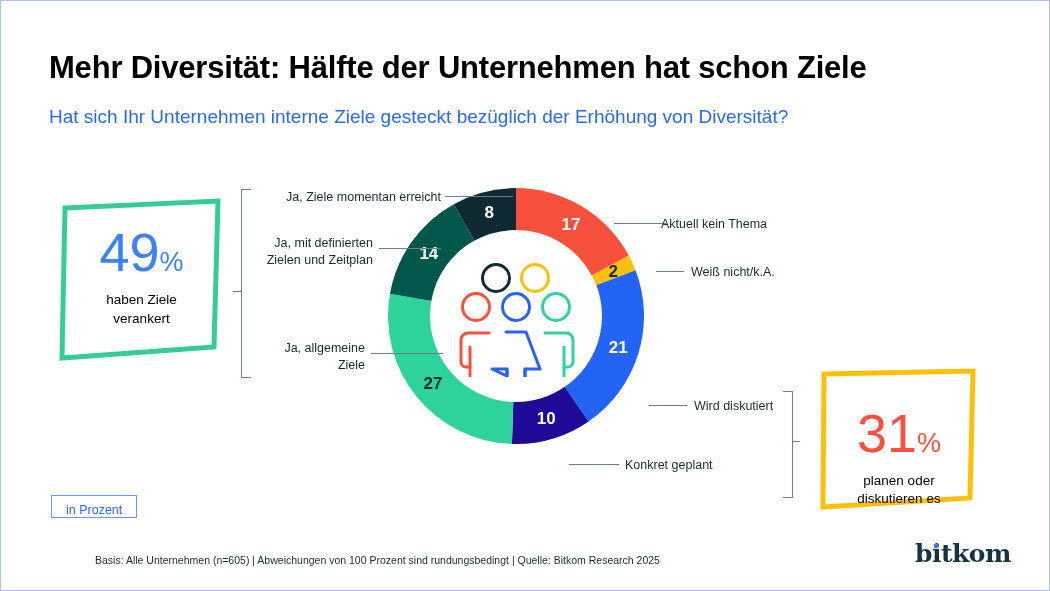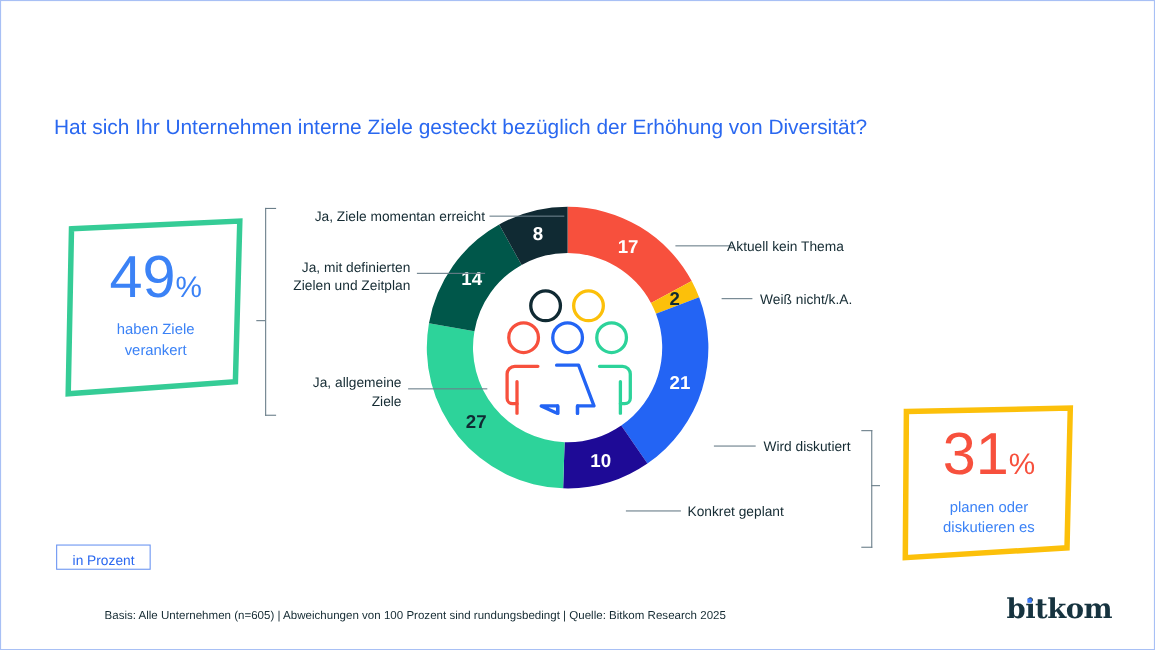--- a/index.html
+++ b/index.html
@@ -128,33 +128,33 @@
     line-height: 1;
     white-space: nowrap;
   }
   .stat-value .pct {
     font-size: 27px;
     font-weight: normal;
   }
   .stat-caption {
     margin-top: 12px;
     font-size: 13.5px;
-    color: #3b82f6;
+    color: #000000;
     text-align: center;
     line-height: 1.34;
   }
 
   #stat-left  { left: 58px;  top: 196px; width: 165px; height: 165px; }
   #stat-right { left: 818px; top: 366px; width: 160px; height: 145px; }
 
   #stat-left .stat-value  { color: #3b82f6; }
   #stat-right .stat-value { color: #f7503d; }
 
   #stat-left .stat-inner  { padding-bottom: 6px; }
-  #stat-right .stat-inner { padding-bottom: 4px; }
+  #stat-right .stat-inner { padding-bottom: 4px; justify-content: flex-end; }
 
   
   #unit-badge {
     position: absolute;
     left: 50px;
     top: 494px;
     padding: 7px 14px 0 14px;
     border: 1px solid #6d96f2;
     font-size: 12.5px;
     color: #2a68f0;
@@ -186,20 +186,21 @@
     background: #3a7afc;
     left: 19px;
     top: 5px;
   }
 </style>
 </head>
 <body>
 
 <div id="page">
 
+  <div id="title">Mehr Diversität: Hälfte der Unternehmen hat schon Ziele</div>
   <div id="subtitle">Hat sich Ihr Unternehmen interne Ziele gesteckt bezüglich der Erhöhung von Diversität?</div>
 
   <div id="donut-wrap">
     <svg id="donut-svg" width="260" height="260" viewBox="0 0 260 260">
       <g id="donut-slices">
           <path d="M 130 2 A 128 128 0 0 1 242.82603052129048 69.5493024290966 L 205.80498925649204 89.38468756954929 A 86 86 0 0 0 130 44 Z" fill="#f7503d"></path>
           <path d="M 242.82603052129048 69.5493024290966 A 128 128 0 0 1 249.57092611393367 84.31856363624041 L 210.33671598279918 99.30778494309902 A 86 86 0 0 0 205.80498925649204 89.38468756954929 Z" fill="#fcc00a"></path>
           <path d="M 249.57092611393367 84.31856363624041 A 128 128 0 0 1 202.5836625744347 235.43060242301857 L 178.7671482921983 200.8361860029656 A 86 86 0 0 0 210.33671598279918 99.30778494309902 Z" fill="#2364f4"></path>
           <path d="M 202.5836625744347 235.43060242301857 A 128 128 0 0 1 125.93882451224736 257.9355574250477 L 127.2713977191662 215.9567026449539 A 86 86 0 0 0 178.7671482921983 200.8361860029656 Z" fill="#1e0a96"></path>
           <path d="M 125.93882451224736 257.9355574250477 A 128 128 0 0 1 3.9446076144373734 107.77303325863289 L 45.30653324095012 115.06625672064398 A 86 86 0 0 0 127.2713977191662 215.9567026449539 Z" fill="#2dd39a"></path>

